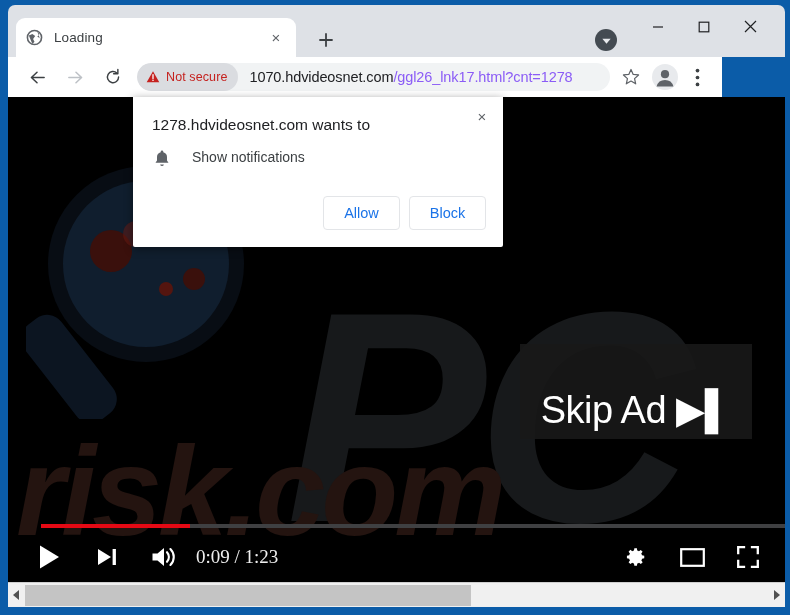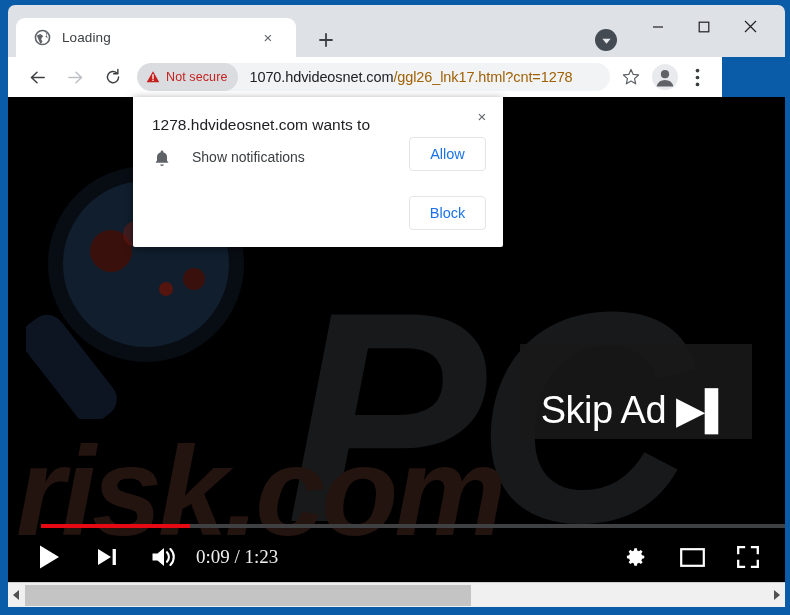--- a/index.html
+++ b/index.html
@@ -29,21 +29,21 @@
 
   #tab {
     position: absolute;
     left: 8px; top: 13px;
     width: 280px; height: 39px;
     background: #ffffff;
     border-top-left-radius: 9px;
     border-top-right-radius: 9px;
     display: flex;
     align-items: center;
-    padding: 0 18px;
+    padding: 0 10px;
   }
   #tab-favicon {
     width: 17px; height: 17px;
     flex: 0 0 auto;
     margin-right: 11px;
     display: block;
   }
   #tab-title {
     flex: 1 1 auto;
     font-size: 13.5px;
@@ -138,21 +138,21 @@
     letter-spacing: .1px;
   }
   #url {
     font-size: 14.5px;
     color: #202124;
     white-space: nowrap;
     margin-left: 11px;
     overflow: hidden;
     letter-spacing: -.1px;
   }
-  #url .dim { color: #a16207; }
+  #url .dim { color: #8b5cf6; }
 
   .tbicon {
     width: 30px; height: 30px;
     display: flex; align-items: center; justify-content: center;
     flex: 0 0 auto;
   }
   #tb-bookmark { color: #5f6368; margin-right: 4px; }
   #tb-profile  { margin-right: 2px; }
   #tb-menu     { color: #3c4043; margin-right: 10px; }
 
@@ -318,22 +318,21 @@
   #perm-rowlabel {
     margin-left: 20px;
     font-size: 14px;
     color: #3c4043;
     white-space: nowrap;
   }
   #perm-actions {
     position: absolute;
     right: 17px; bottom: 17px;
     display: flex;
-    gap: 25px;
-    flex-direction: column;
+    gap: 9px;
   }
   .permbtn {
     min-width: 77px;
     height: 34px;
     border: 1px solid #e3e5e8;
     border-radius: 4px;
     background: #ffffff;
     color: #1a73e8;
     font-family: "Liberation Sans", sans-serif;
     font-size: 14.5px;

